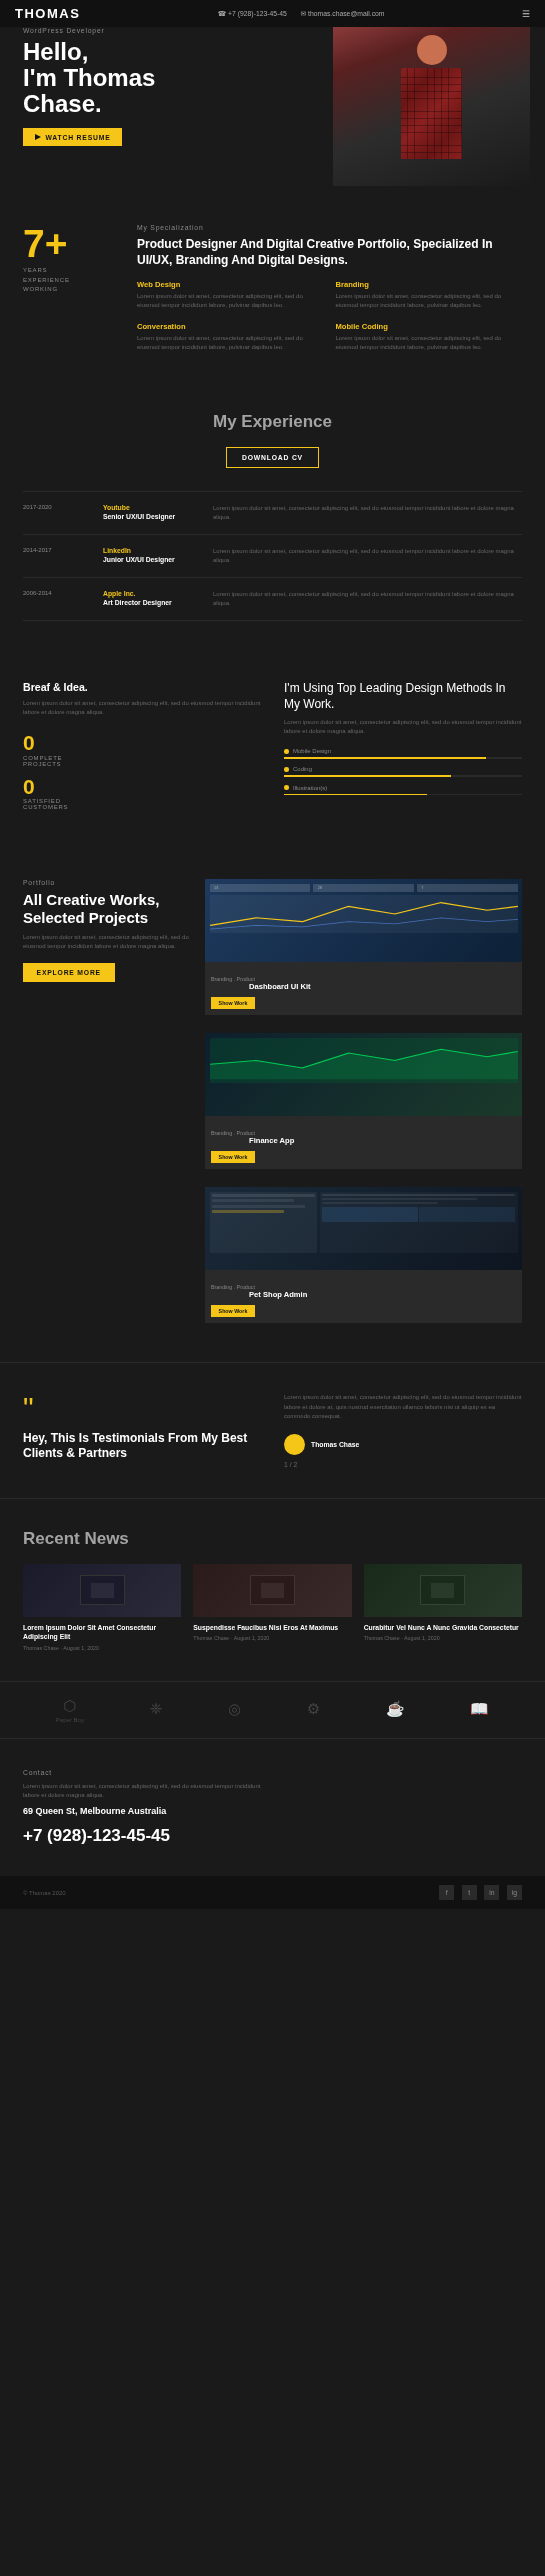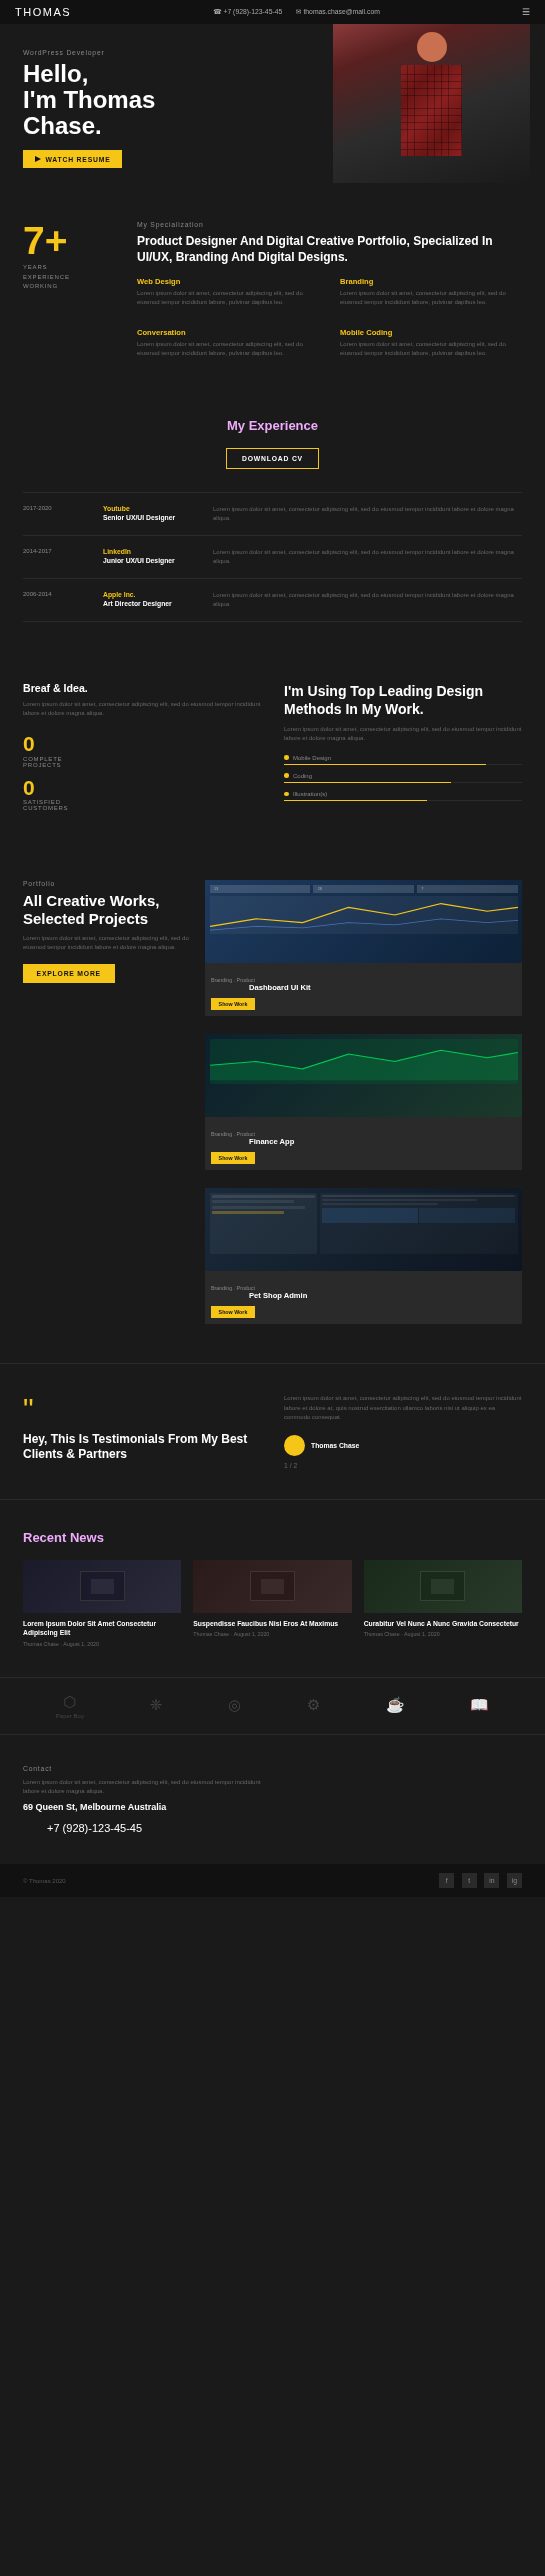--- a/index.html
+++ b/index.html
@@ -1,68 +1,68 @@
 <!DOCTYPE html>
 <html style="font-size:12px"><head>
   <meta charset="utf-8">
   <style>
     * { margin: 0; padding: 0; box-sizing: border-box; }
     body { background: #1a1a1a; color: #fff; font-family: 'Arial', sans-serif; width: 545px; overflow-x: hidden; }
     
     
     .header { background: #111; padding: 6px 15px; display: flex; align-items: center; justify-content: space-between; position: sticky; top: 0; z-index: 100; }
-    .header-logo { font-size: 11px; font-weight: 400; letter-spacing: 1.5px; color: #fff; }
+    .header-logo { font-size: 13px; font-weight: 700; letter-spacing: 1.5px; color: #fff; }
     .header-nav { display: flex; gap: 13.6px; align-items: center; }
     .header-icon { color: #ccc; font-size: 9px; }
 
     
-    .hero { background: #1a1a1a; min-height: 167px; display: flex; align-items: flex-end; padding: 0 23px 23px; position: relative; overflow: hidden; }
+    .hero { background: #1a1a1a; min-height: 167px; display: flex; padding: 0 23px 23px; position: relative; overflow: hidden; }
     .hero-img { position: absolute; right: 15px; top: 0; width: 197px; height: 159px; background: #333; display: flex; align-items: center; justify-content: center; overflow: hidden; }
     .hero-img-placeholder { width: 100%; height: 100%; background: linear-gradient(135deg, #8B4513 0%, #A0522D 30%, #2C2C2C 60%, #1a1a1a 100%); }
     .hero-content { position: relative; z-index: 2; max-width: 288px; }
     .hero-badge { font-size: 6.8px; color: #888; margin-bottom: 4.5px; letter-spacing: 0.8px; }
     .hero-title { font-size: 24px; font-weight: 800; line-height: 1.1; color: #fff; margin-bottom: 10.6px; }
     .hero-title span { display: block; }
     .hero-btn { background: #f5c518; color: #111; padding: 5.3px 12px; font-size: 6.8px; font-weight: 700; border: none; cursor: pointer; display: flex; align-items: center; gap: 4.5px; letter-spacing: 0.8px; }
     .play-icon { width: 0; height: 0; border-top: 3.8px solid transparent; border-bottom: 3.8px solid transparent; border-left: 6px solid #111; }
 
     
     .specialization { background: #1a1a1a; padding: 30px 23px; }
     .spec-grid { display: grid; grid-template-columns: 91px 1fr; gap: 23px; }
     .years-block { display: flex; flex-direction: column; }
     .years-num { font-size: 39px; font-weight: 900; color: #f5c518; line-height: 1; }
     .years-label { font-size: 6px; color: #888; letter-spacing: 0.8px; margin-top: 3px; line-height: 1.6; }
     .spec-content { }
     .spec-label { font-size: 6.8px; color: #888; letter-spacing: 0.8px; margin-bottom: 6px; }
     .spec-title { font-size: 12px; font-weight: 800; color: #fff; line-height: 1.3; margin-bottom: 12px; }
-    .spec-cols { display: grid; grid-template-columns: 1fr 1fr; gap: 21px; }
+    .spec-cols { display: grid; grid-template-columns: 1fr 1fr; gap: 12px; }
     .spec-col-title { font-size: 7.6px; font-weight: 700; color: #f5c518; margin-bottom: 3px; }
     .spec-col-text { font-size: 6px; color: #666; line-height: 1.5; }
 
     
     .experience { background: #1a1a1a; padding: 30px 23px; }
-    .section-title-center { text-align: center; font-size: 13px; font-weight: 800; color: #f0abfc; margin-bottom: 15px; }
+    .section-title-center { text-align: center; font-size: 17px; font-weight: 800; color: #a3a3a3; margin-bottom: 15px; }
     .download-btn { display: block; margin: 0 auto 23px; background: transparent; color: #fff; border: 1.1px solid #f5c518; padding: 6px 15px; font-size: 6.8px; font-weight: 700; letter-spacing: 0.8px; cursor: pointer; width: fit-content; }
     .exp-list { border-top: 0.8px solid #2a2a2a; }
     .exp-item { display: grid; grid-template-columns: 68px 98px 1fr; gap: 12px; padding: 12px 0; border-bottom: 0.8px solid #2a2a2a; align-items: start; }
     .exp-date { font-size: 6px; color: #888; }
     .exp-company { font-size: 6.8px; font-weight: 700; color: #f5c518; margin-bottom: 2.3px; }
     .exp-role { font-size: 6.8px; font-weight: 700; color: #fff; }
     .exp-desc { font-size: 6px; color: #666; line-height: 1.5; }
 
     
     .breaf { background: #1a1a1a; padding: 30px 23px; display: grid; grid-template-columns: 1fr 1fr; gap: 23px; }
     .breaf-left { }
     .breaf-title { font-size: 10.6px; font-weight: 800; color: #fff; margin-bottom: 6px; }
     .breaf-text { font-size: 6px; color: #666; line-height: 1.5; margin-bottom: 15px; }
     .stat-item { margin-bottom: 9px; }
     .stat-num { font-size: 21px; font-weight: 900; color: #f5c518; line-height: 1; }
     .stat-label { font-size: 6px; color: #888; letter-spacing: 0.8px; margin-top: 1.5px; }
     .breaf-right { }
-    .breaf-right-title { font-size: 14px; font-weight: 700; color: #fff; margin-bottom: 6px; line-height: 1.3; }
+    .breaf-right-title { font-size: 12px; font-weight: 400; color: #fff; margin-bottom: 6px; line-height: 1.3; }
     .breaf-right-text { font-size: 6px; color: #666; line-height: 1.5; margin-bottom: 12px; }
     .skill-item { margin-bottom: 7.6px; }
     .skill-label { font-size: 6px; color: #888; margin-bottom: 3px; display: flex; align-items: center; gap: 4.5px; }
     .skill-bar { height: 1.5px; background: #2a2a2a; }
     .skill-fill { height: 100%; background: #f5c518; }
     .skill-dot { width: 4.5px; height: 4.5px; background: #f5c518; border-radius: 50%; }
 
     
     .portfolio { background: #1a1a1a; padding: 30px 23px; }
     .portfolio-label { font-size: 6.8px; color: #888; letter-spacing: 0.8px; margin-bottom: 4.5px; }
@@ -104,21 +104,21 @@
     
     .brands { background: #1a1a1a; padding: 15px 23px; border-top: 0.8px solid #2a2a2a; border-bottom: 0.8px solid #2a2a2a; display: flex; align-items: center; justify-content: space-around; }
     .brand-logo { font-size: 6px; color: #444; text-align: center; }
     .brand-icon { font-size: 15px; color: #444; display: block; margin-bottom: 1.5px; }
 
     
     .contact { background: #1a1a1a; padding: 30px 23px; display: grid; grid-template-columns: 1fr 1fr; gap: 23px; }
     .contact-left { }
     .contact-label { font-size: 6.8px; color: #888; letter-spacing: 0.8px; margin-bottom: 6px; }
     .contact-address { font-size: 9px; font-weight: 800; color: #fff; margin-bottom: 6px; line-height: 1.3; }
-    .contact-phone { font-size: 11px; font-weight: 400; color: #fff; margin-top: 9px; margin-left: 24px; }
+    .contact-phone { font-size: 17px; font-weight: 700; color: #fff; margin-top: 9px; }
     .contact-text { font-size: 6px; color: #666; line-height: 1.5; margin-bottom: 6px; }
     .contact-right { }
     .contact-title { font-size: 12px; font-weight: 800; color: #fff; line-height: 1.3; margin-bottom: 6px; }
     .form-row { display: grid; grid-template-columns: 1fr 1fr; gap: 6px; margin-bottom: 6px; }
     .form-input { background: #2a2a2a; border: none; padding: 6px; font-size: 6px; color: #888; width: 100%; }
     .form-input-full { background: #2a2a2a; border: none; padding: 6px; font-size: 6px; color: #888; width: 100%; margin-bottom: 6px; }
     .contact-btn { background: #f5c518; color: #111; padding: 6.8px 15px; font-size: 6.8px; font-weight: 700; border: none; cursor: pointer; letter-spacing: 0.8px; margin-top: 6px; }
 
     
     .footer { background: #111; padding: 9px 23px; display: flex; align-items: center; justify-content: space-between; }

